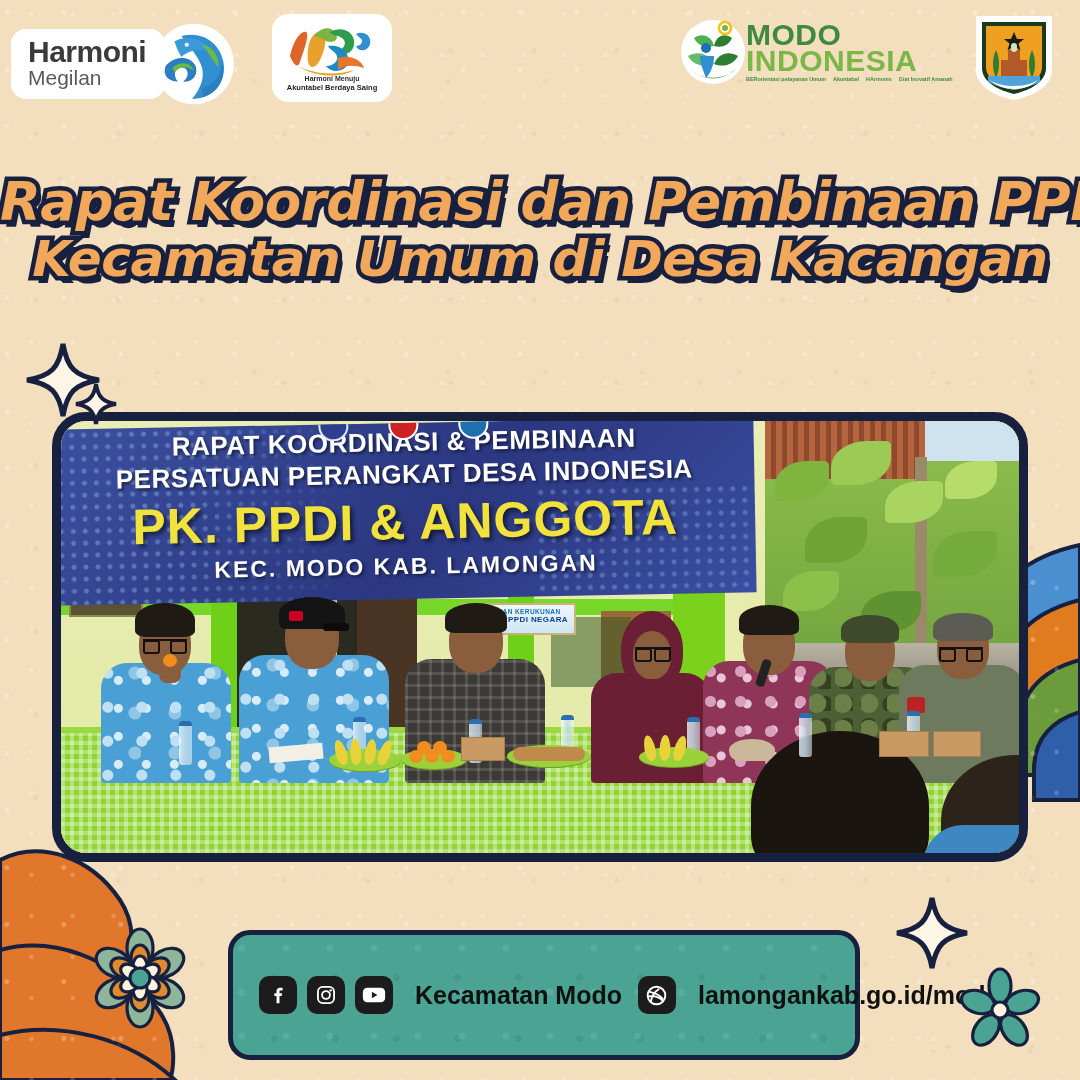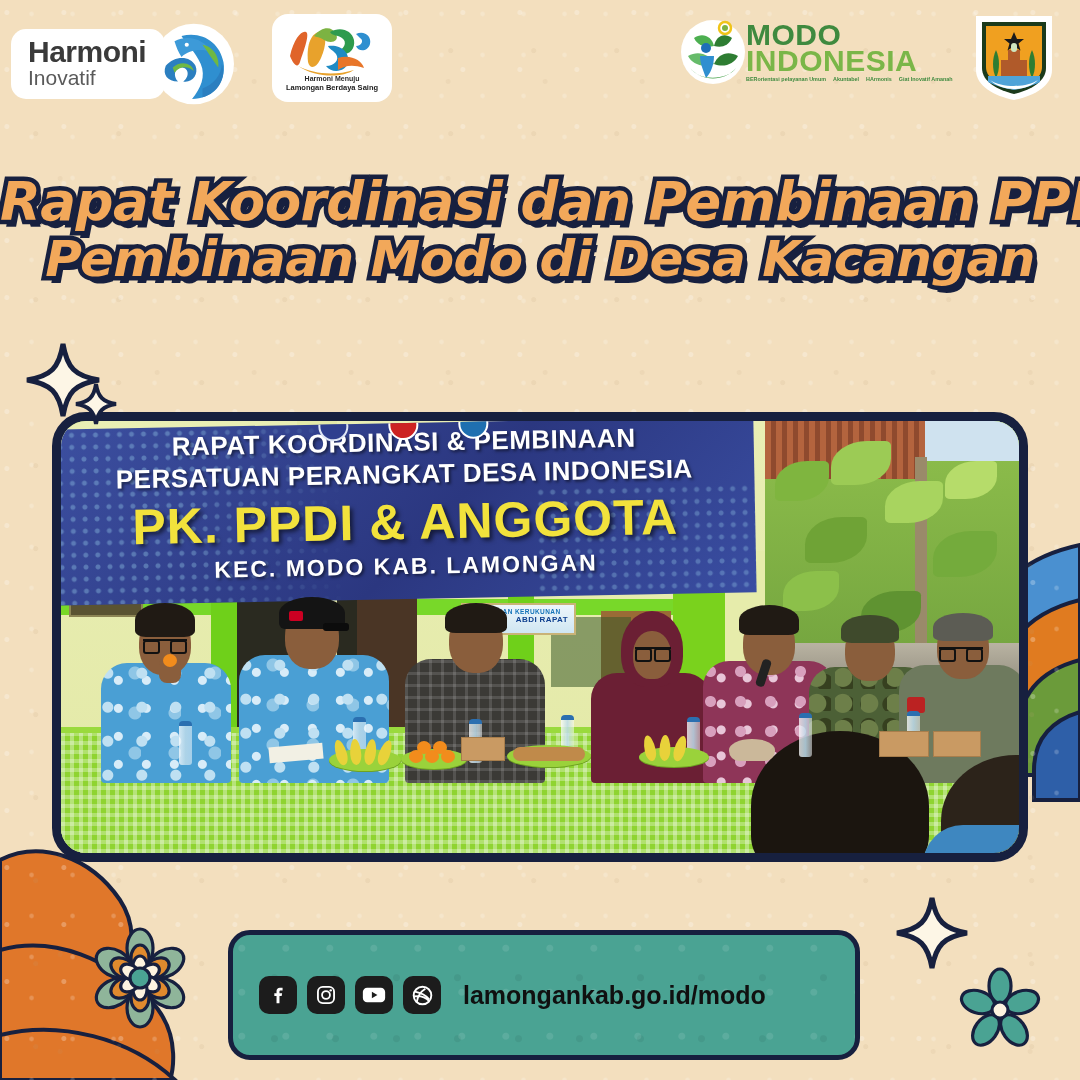--- a/index.html
+++ b/index.html
@@ -208,21 +208,21 @@
   </g>
 </svg>
 
 <div class="texture"></div>
 
 <div class="logo-bar">
 
   <div class="logo lamongan-logo">
     <div class="lam-text">
       <div class="l1">Harmoni</div>
-      <div class="l2">Inovatif</div>
+      <div class="l2">Megilan</div>
     </div>
     <svg class="dolphin" viewBox="0 0 100 96">
       <circle cx="52" cy="48" r="46" fill="#ffffff"></circle>
       <path d="M38 16 C62 10 82 24 86 46 C90 70 72 88 50 88 C60 76 66 62 60 48 C54 34 44 26 38 16 Z" fill="#2f8fd0"></path>
       <path d="M30 22 C46 14 64 20 72 34 C60 30 46 32 38 40 C34 34 32 28 30 22 Z" fill="#3d9ad8"></path>
       <path d="M20 50 C30 38 48 38 54 50 C58 60 50 70 40 68 C48 62 46 52 38 52 C30 52 28 62 34 68 C22 68 16 60 20 50 Z" fill="#2b7fc0"></path>
       <path d="M28 52 C36 44 50 46 52 56 C46 50 36 50 30 58 Z" fill="#6fb843"></path>
       <path d="M62 26 C74 28 82 40 80 52 C74 44 68 34 62 26 Z" fill="#6fb843"></path>
       <path d="M62 76 C74 72 84 60 84 48 C90 62 80 82 62 86 Z" fill="#2b7fc0"></path>
       <circle cx="44" cy="26" r="2.4" fill="#ffffff"></circle>
@@ -235,21 +235,21 @@
         <path d="M18 40 C22 22 30 14 34 16 C38 18 32 34 28 46 C26 52 22 50 18 40 Z" fill="#e0642a"></path>
         <path d="M36 46 C34 28 40 16 48 16 C56 16 54 32 48 44 C44 52 38 54 36 46 Z" fill="#e8a22c"></path>
         <path d="M42 20 C50 10 60 10 64 18 C68 26 58 28 52 24 C48 21 44 21 42 20 Z" fill="#7cb342"></path>
         <path d="M58 16 C68 10 80 14 82 24 C84 36 72 42 64 36 C72 34 76 26 70 22 C66 19 60 20 58 16 Z" fill="#2e9b4e"></path>
         <path d="M56 30 C68 28 78 36 76 46 C74 56 60 58 54 50 C62 50 68 44 64 38 C61 34 57 33 56 30 Z" fill="#1f8bc4"></path>
         <path d="M66 42 C78 38 90 44 92 52 C80 48 72 50 66 54 Z" fill="#e8762a"></path>
         <path d="M84 18 C92 14 100 20 98 28 C96 36 86 36 84 30 C90 30 92 24 88 22 Z" fill="#2f8fd0"></path>
         <path d="M26 50 C42 58 62 60 82 54 C70 62 44 62 26 50 Z" fill="#e8a22c"></path>
       </svg>
       <div class="anniv-t1">Harmoni Menuju</div>
-      <div class="anniv-t2">Lamongan Berdaya Saing</div>
+      <div class="anniv-t2">Akuntabel Berdaya Saing</div>
     </div>
   </div>
 
   <div class="logo modo">
     <svg class="modo-mark" viewBox="0 0 66 72">
       <circle cx="33" cy="36" r="32" fill="#ffffff"></circle>
       <circle cx="45" cy="12" r="6" fill="none" stroke="#f0c419" stroke-width="2.5"></circle>
       <circle cx="45" cy="12" r="3" fill="#7cb342"></circle>
       <path d="M14 22 C22 16 32 20 34 30 C26 32 18 30 14 22 Z" fill="#4caf50"></path>
       <path d="M52 22 C44 16 36 20 34 30 C42 32 48 30 52 22 Z" fill="#2e7d32"></path>
@@ -282,21 +282,21 @@
     <rect x="33" y="50" width="8" height="16" fill="#b05a2a"></rect>
     <rect x="51" y="50" width="8" height="16" fill="#b05a2a"></rect>
     <rect x="43" y="33" width="6" height="9" rx="3" fill="#cfe6c0"></rect>
     <path d="M20 66 H72 V72 C60 78 46 80 46 80 C46 80 32 78 20 72 Z" fill="#4fa3d8"></path>
     <path d="M22 70 C34 78 58 78 70 70 C58 82 34 82 22 70 Z" fill="#ffffff"></path>
   </svg>
 </div>
 
 <div class="title-wrap">
   <div class="title-line l1">Rapat Koordinasi dan Pembinaan PPDI</div>
-  <div class="title-line l2">Pembinaan Modo di Desa Kacangan</div>
+  <div class="title-line l2">Kecamatan Umum di Desa Kacangan</div>
 </div>
 
 <div class="photo-frame">
   <div class="photo">
     <div class="wall"></div>
     <div class="wall-green-b"></div>
     <div class="doorway"></div>
     <div class="door-wood"></div>
     <div class="wall-green-l"></div>
     <div class="wall-green-r"></div>
@@ -304,21 +304,21 @@
     <div class="wall-col"></div>
     <div class="wall-panel"></div>
     <div class="window"></div>
 
     <div class="plaque">
       <div class="plaque-txt">DESA KACANGAN</div>
     </div>
 
     <div class="sign">
       <div class="s1">CIPTAKAN KERUKUNAN</div>
-      <div class="s2">ABDI RAPAT</div>
+      <div class="s2">PPDI NEGARA</div>
     </div>
 
     <div class="outdoor">
       <div class="sky"></div>
       <div class="roof"></div>
       <div class="trunk"></div>
       <div class="leaf" style="left:10px;  top:40px;  width:54px; height:40px;"></div>
       <div class="leaf" style="left:66px;  top:20px;  width:60px; height:44px; background:#9ccb55;"></div>
       <div class="leaf" style="left:40px;  top:96px;  width:62px; height:46px; background:#6fa336;"></div>
       <div class="leaf" style="left:120px; top:60px;  width:58px; height:42px; background:#a8d45f;"></div>
@@ -455,20 +455,21 @@
       <circle cx="12" cy="12" r="4.3" fill="none" stroke="#fff" stroke-width="2"></circle>
       <circle cx="17.2" cy="6.9" r="1.3" fill="#fff"></circle>
     </svg>
   </div>
   <div class="sicon">
     <svg viewBox="0 0 28 20" width="24" height="18">
       <rect x="1" y="1.5" width="26" height="17" rx="5" fill="#fff"></rect>
       <path d="M11.5 6.2 L18 10 L11.5 13.8 Z" fill="#1c1c1c"></path>
     </svg>
   </div>
+  <div class="f-label">Kecamatan Modo</div>
   <div class="sicon">
     <svg viewBox="0 0 24 24" width="23" height="23">
       <circle cx="12" cy="12" r="9.2" fill="none" stroke="#fff" stroke-width="2"></circle>
       <path d="M4 8c5 1 11 3 15 8 M6 19c1-6 4-11 9-14 M3.2 13c6-1 12 1 16 5" fill="none" stroke="#fff" stroke-width="1.9"></path>
     </svg>
   </div>
   <div class="f-url">lamongankab.go.id/modo</div>
 </div>
 
 <svg class="layer" id="deco-front" viewBox="0 0 1080 1080">

